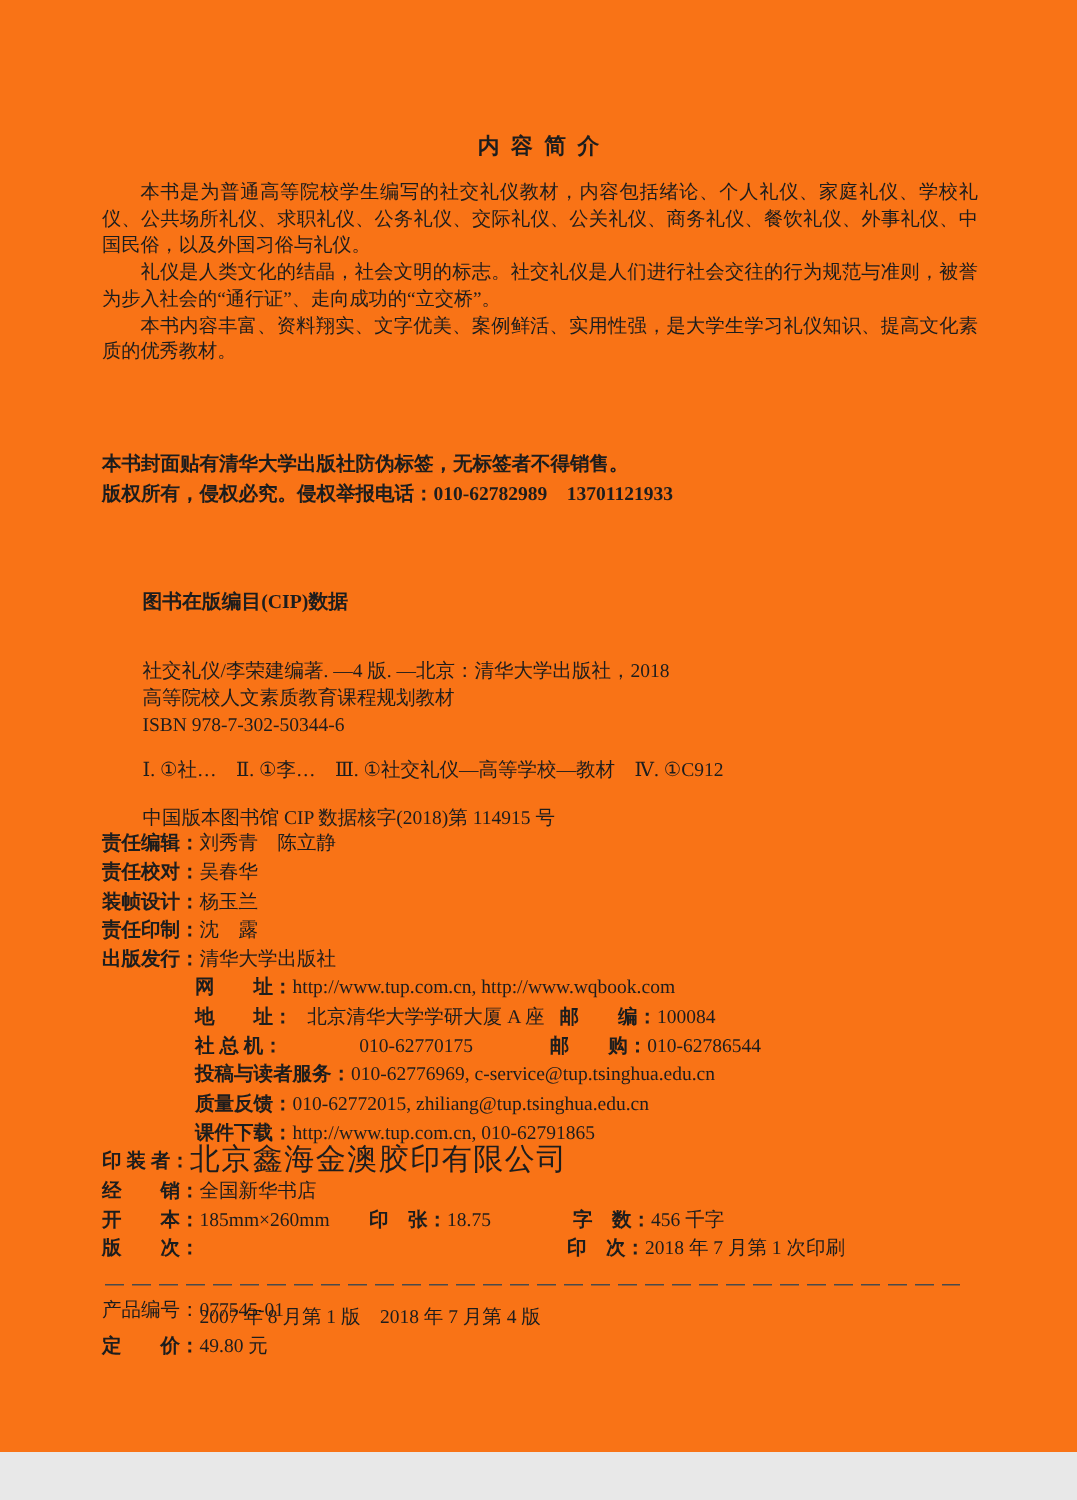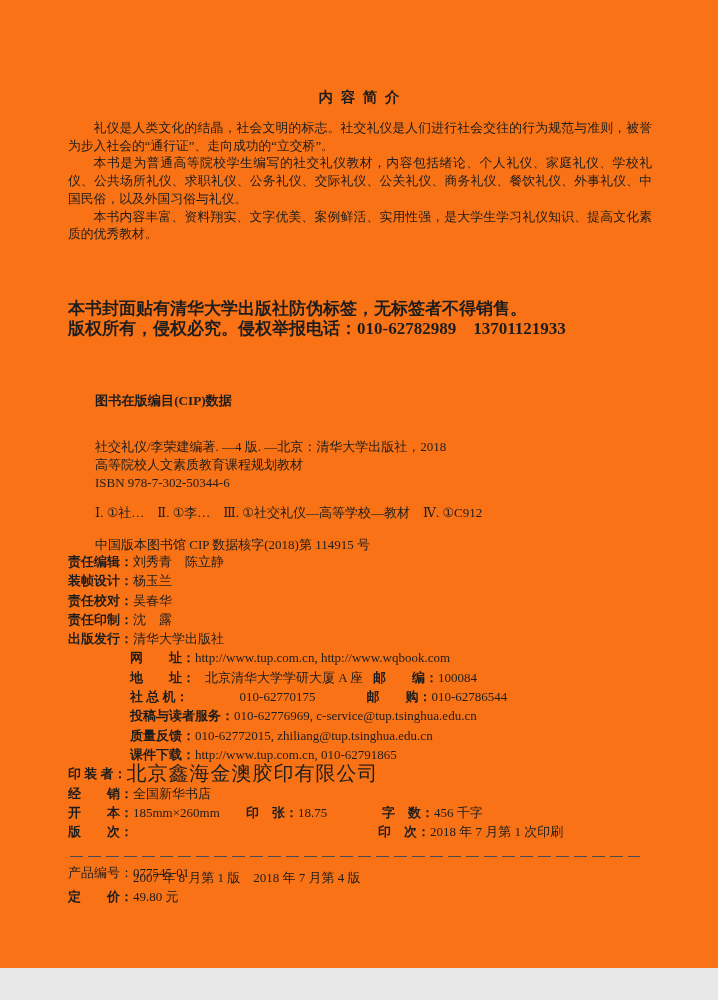--- a/index.html
+++ b/index.html
@@ -26,21 +26,21 @@
   }
   .summary p{
     text-indent:2em;
     text-align:justify;
     line-height:17.7px;
     font-size:12.8px;
   }
 
   
   .notice{position:absolute;left:68px;right:60px;top:299px;}
-  .notice p{font-weight:bold;line-height:20px;font-size:17px;}
+  .notice p{font-weight:bold;line-height:20px;font-size:13px;}
 
   
   .cip{position:absolute;left:95px;right:60px;top:392px;}
   .cip .cip-heading{font-weight:bold;font-size:13.2px;}
   .cip .cip-lines{margin-top:28px;}
   .cip .cip-lines p{line-height:18.2px;}
   .cip .cip-class{margin-top:11px;}
   .cip .cip-record{margin-top:14px;}
 
   
@@ -65,22 +65,22 @@
   
   .product{position:absolute;left:68px;top:864px;line-height:18px;}
 </style>
 </head>
 <body>
 
 <div class="page">
 
   <section class="summary">
     <h1>内 容 简 介</h1>
+    <p>本书是为普通高等院校学生编写的社交礼仪教材，内容包括绪论、个人礼仪、家庭礼仪、学校礼仪、公共场所礼仪、求职礼仪、公务礼仪、交际礼仪、公关礼仪、商务礼仪、餐饮礼仪、外事礼仪、中国民俗，以及外国习俗与礼仪。</p>
     <p>礼仪是人类文化的结晶，社会文明的标志。社交礼仪是人们进行社会交往的行为规范与准则，被誉为步入社会的“通行证”、走向成功的“立交桥”。</p>
-    <p>本书是为普通高等院校学生编写的社交礼仪教材，内容包括绪论、个人礼仪、家庭礼仪、学校礼仪、公共场所礼仪、求职礼仪、公务礼仪、交际礼仪、公关礼仪、商务礼仪、餐饮礼仪、外事礼仪、中国民俗，以及外国习俗与礼仪。</p>
     <p>本书内容丰富、资料翔实、文字优美、案例鲜活、实用性强，是大学生学习礼仪知识、提高文化素质的优秀教材。</p>
   </section>
 
   <section class="notice">
     <p>本书封面贴有清华大学出版社防伪标签，无标签者不得销售。</p>
     <p>版权所有，侵权必究。侵权举报电话：010-62782989　13701121933</p>
   </section>
 
   <section class="cip">
     <p class="cip-heading">图书在版编目(CIP)数据</p>
@@ -92,24 +92,24 @@
     <p class="cip-class">Ⅰ. ①社…　Ⅱ. ①李…　Ⅲ. ①社交礼仪—高等学校—教材　Ⅳ. ①C912</p>
     <p class="cip-record">中国版本图书馆 CIP 数据核字(2018)第 114915 号</p>
   </section>
 
   <section class="colophon">
 
     <div class="row">
       <span class="lbl">责任编辑：</span><span class="val">刘秀青　陈立静</span>
     </div>
     <div class="row">
-      <span class="lbl">装帧设计：</span><span class="val">杨玉兰</span>
+      <span class="lbl">责任校对：</span><span class="val">吴春华</span>
     </div>
     <div class="row">
-      <span class="lbl">责任校对：</span><span class="val">吴春华</span>
+      <span class="lbl">装帧设计：</span><span class="val">杨玉兰</span>
     </div>
     <div class="row">
       <span class="lbl">责任印制：</span><span class="val">沈　露</span>
     </div>
 
     <div class="row">
       <span class="lbl">出版发行：</span><span class="val">清华大学出版社</span>
     </div>
 
     <div class="row sub">

